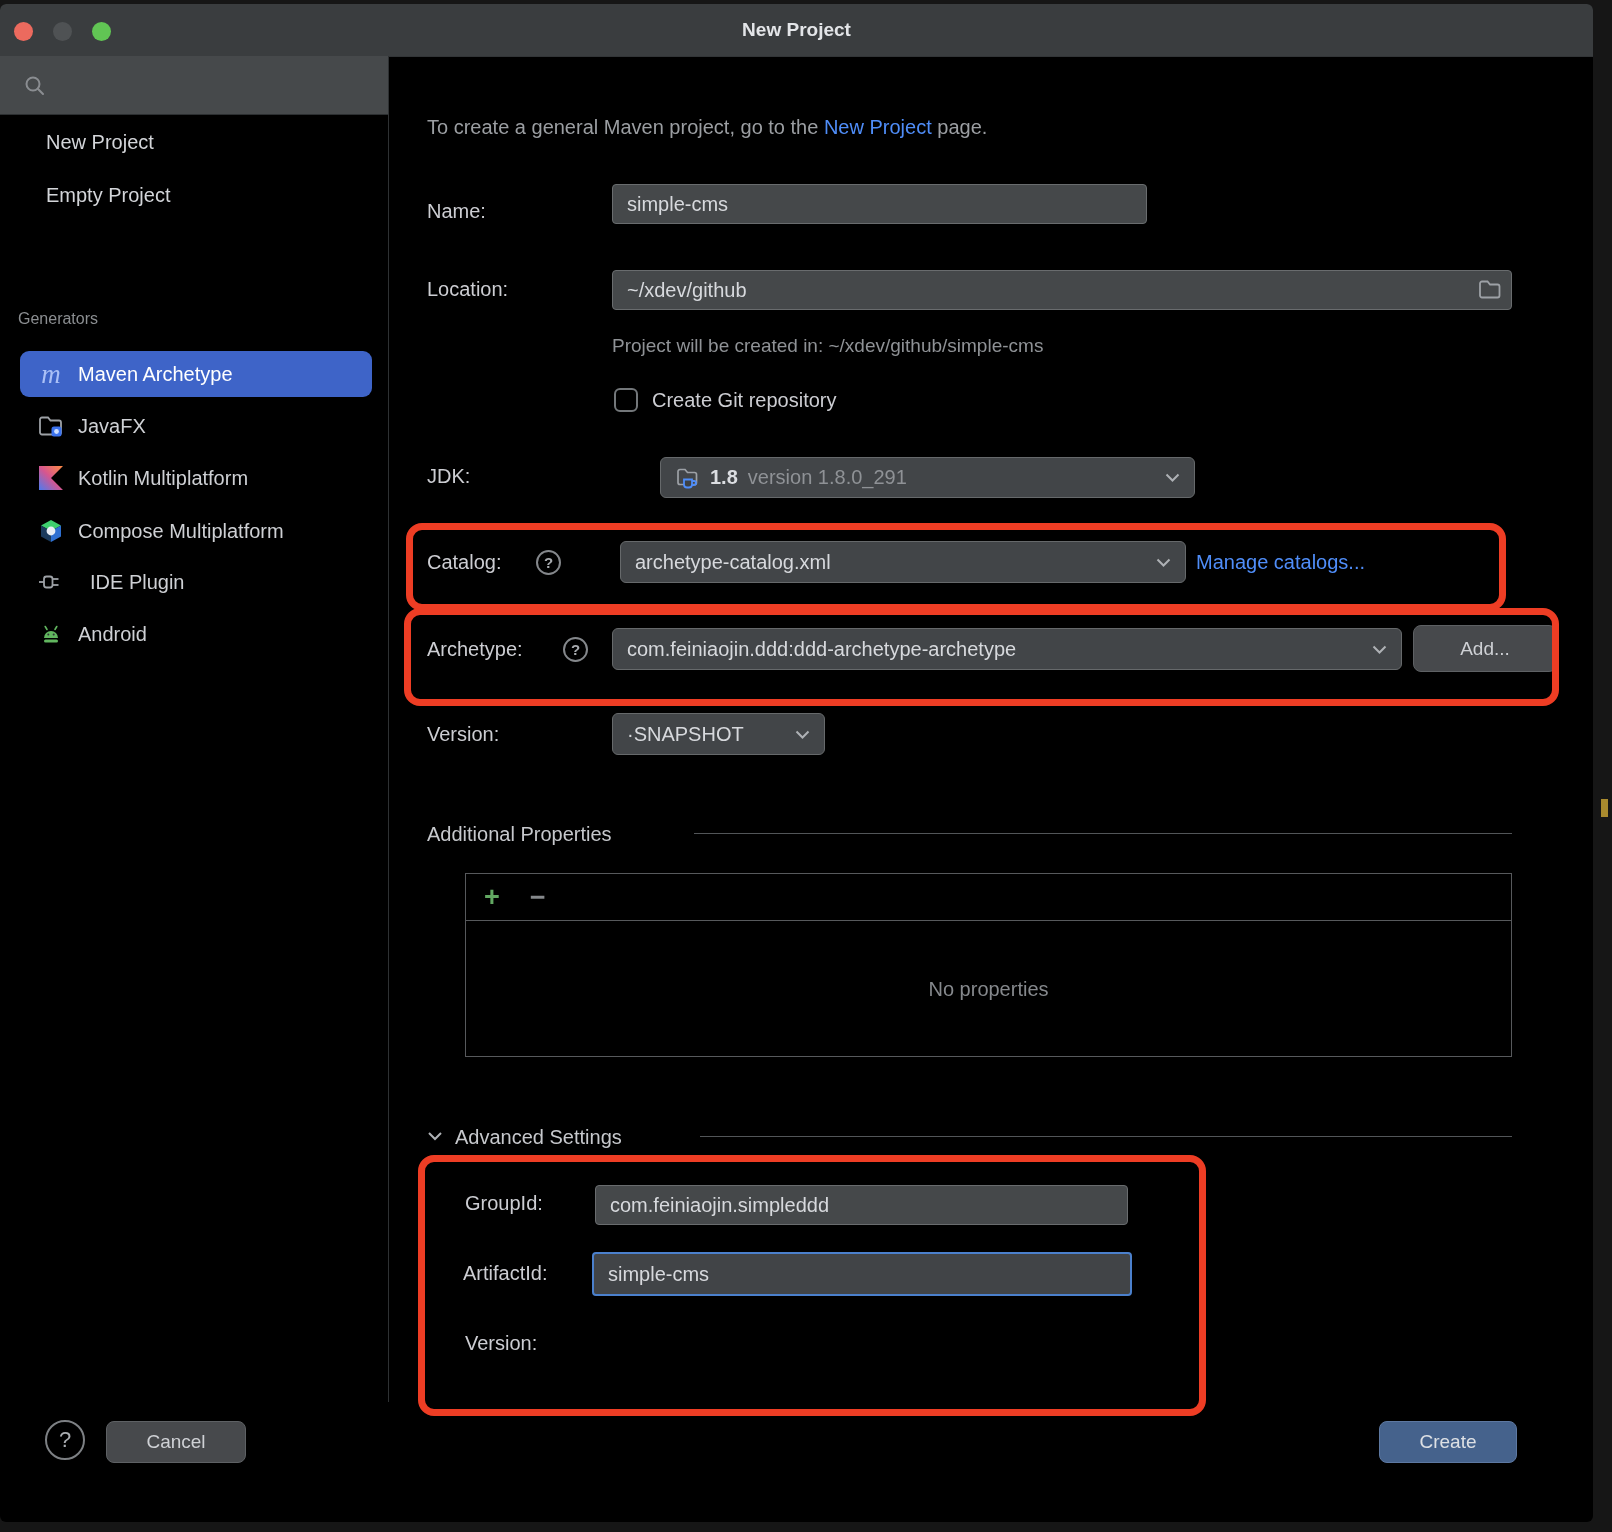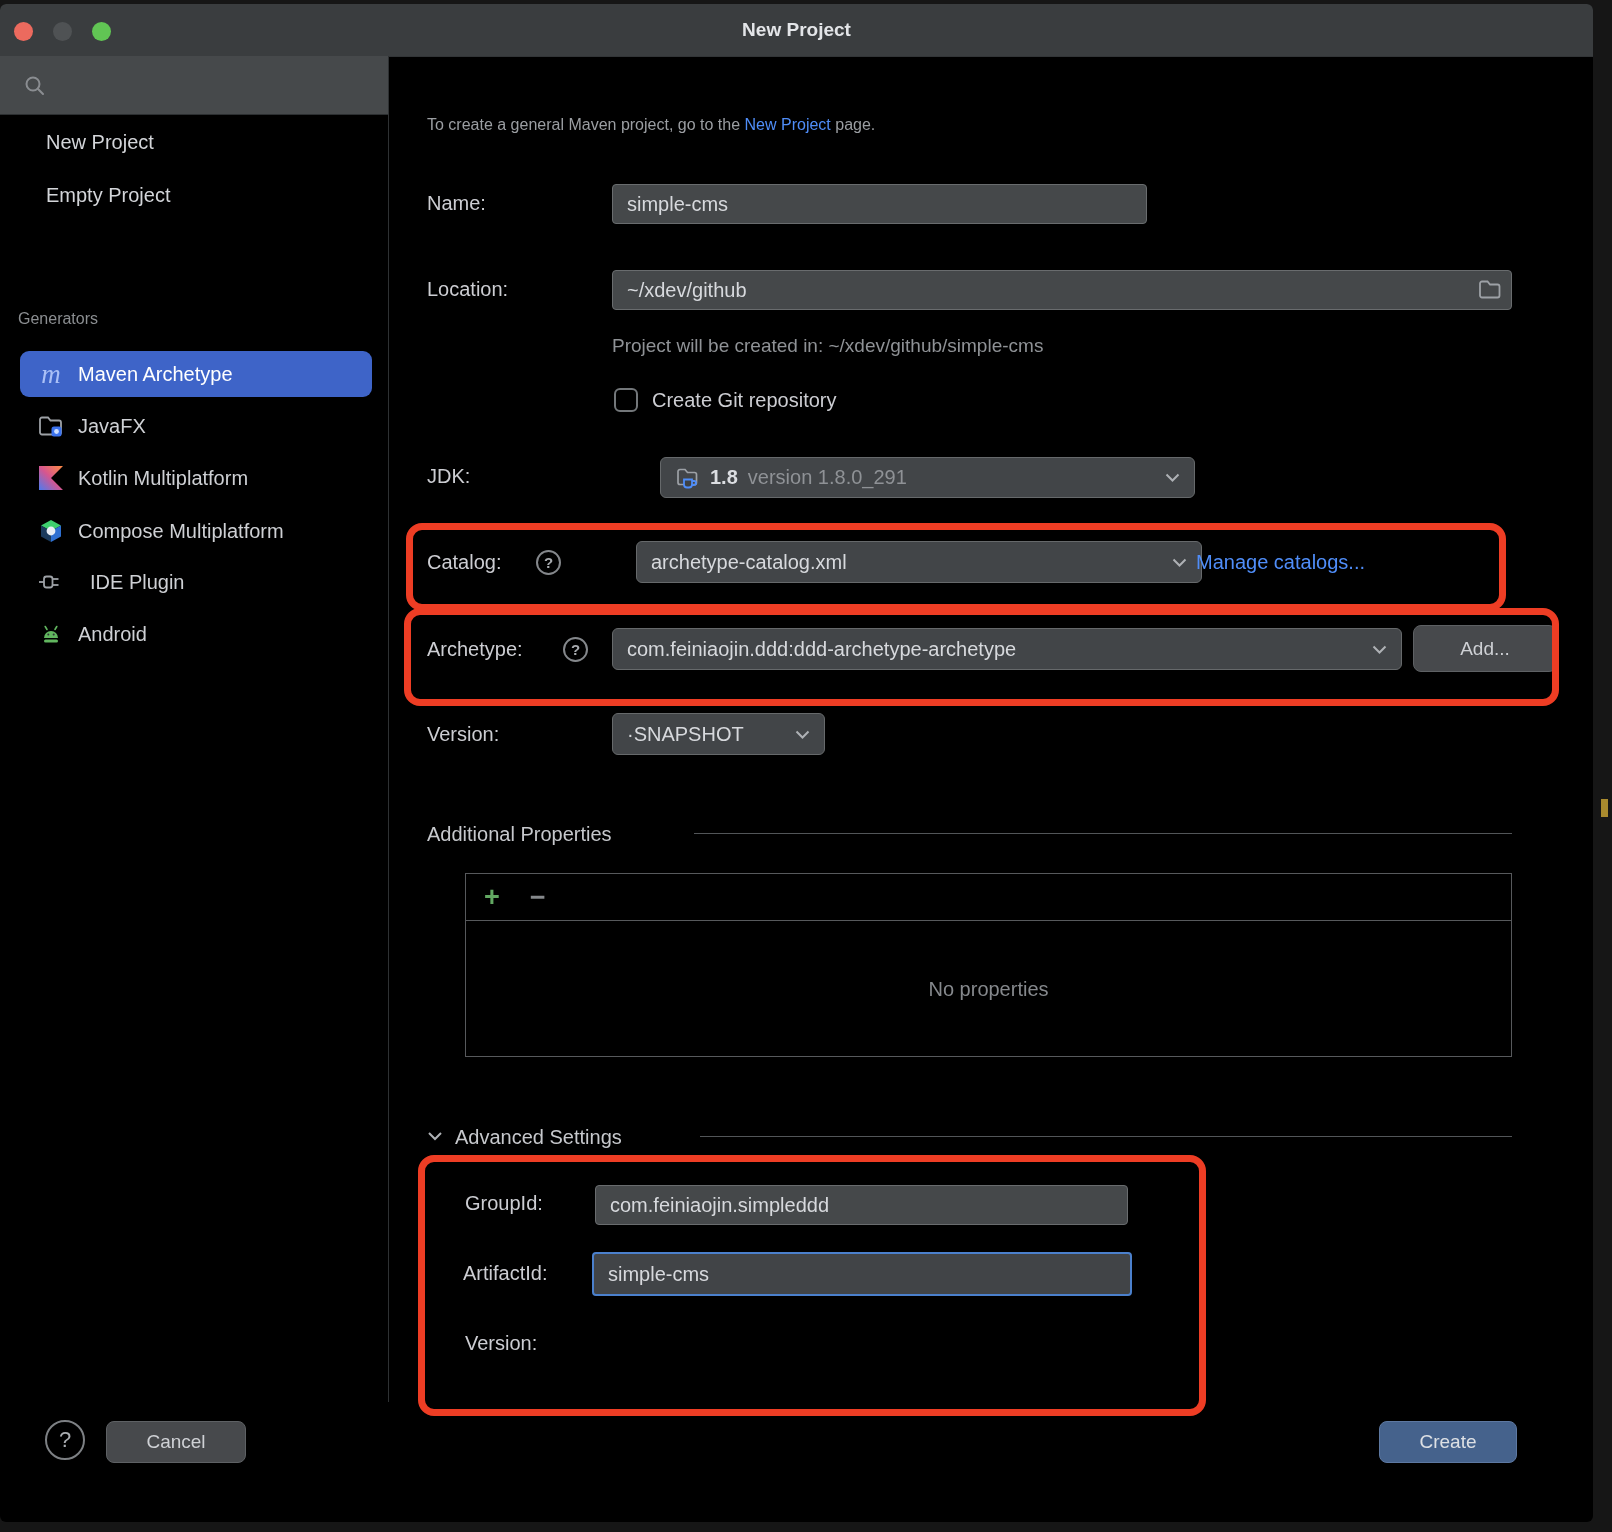--- a/index.html
+++ b/index.html
@@ -16,21 +16,21 @@
   .sidebar{position:absolute;left:0;top:52px;width:388px;bottom:120px;border-right:1px solid #2e3133;}
   .searchbar{position:absolute;left:0;top:0;width:388px;height:58px;background:#46494b;border-bottom:1px solid #2c2f31;}
   .searchbar svg{position:absolute;left:22px;top:17px;}
   .side-item{position:absolute;left:0;width:388px;height:40px;line-height:40px;padding-left:46px;box-sizing:border-box;color:#d3d5d9;font-size:20px;cursor:default;}
   .side-header{position:absolute;left:18px;color:#8b8e91;font-size:16px;}
   .gen-item{position:absolute;left:20px;width:352px;height:46px;border-radius:9px;display:flex;align-items:center;padding-left:16px;box-sizing:border-box;color:#ced0d4;font-size:20px;}
   .gen-item.selected{background:#3e64c8;color:#ffffff;}
   .gicon{width:30px;height:26px;display:flex;align-items:center;justify-content:center;margin-right:12px;flex:0 0 30px;}
   .maven-m{font-family:"Liberation Serif",serif;font-style:italic;font-size:27px;color:#aac0f6;line-height:1;}
   
-  .hint{position:absolute;left:427px;top:112px;font-size:16px;color:#9b9ea2;}
+  .hint{position:absolute;left:427px;top:112px;font-size:20px;color:#9b9ea2;}
   .hint .lnk{color:#4f8df8;}
   .flabel{position:absolute;font-size:20px;color:#cccdd2;}
   .tinput{position:absolute;box-sizing:border-box;background:#45484a;border:1px solid #696c6e;border-radius:4px;color:#d7d9dd;font-size:20px;font-family:"Liberation Sans",sans-serif;padding:0 14px;outline:none;}
   .tinput.focused{border:2px solid #4b80cc;background:#414447;}
   .note{position:absolute;font-size:19px;color:#8f9296;}
   .checkbox{position:absolute;width:24px;height:24px;border:2px solid #73777a;border-radius:6px;box-sizing:border-box;background:transparent;}
   .drop{position:absolute;box-sizing:border-box;background:#424548;border:1px solid #66696b;border-radius:6px;display:flex;align-items:center;padding:0 14px;color:#d7d9dd;font-size:20px;}
   .drop .chev{margin-left:auto;}
   .helpq{position:absolute;width:25px;height:25px;border:2px solid #84878b;border-radius:50%;box-sizing:border-box;color:#a8abaf;font-size:15px;font-weight:bold;text-align:center;line-height:21px;}
   .linktext{position:absolute;color:#4f8df8;font-size:20px;}
@@ -144,21 +144,21 @@
           </svg>
         </span>
         <span>Android</span>
       </div>
     </div>
 
     <div class="hint">
       <span>To create a general Maven project, go to the </span><span class="lnk">New Project</span><span> page.</span>
     </div>
 
-    <div class="flabel" style="left:427px;top:188px;">Name:</div>
+    <div class="flabel" style="left:427px;top:196px;">Name:</div>
     <input class="tinput" style="left: 612px; top: 180px; width: 535px; height: 40px;" value="simple-cms">
 
     <div class="flabel" style="left:427px;top:274px;">Location:</div>
     <input class="tinput" style="left: 612px; top: 266px; width: 900px; height: 40px;" value="~/xdev/github">
     <svg style="position:absolute;left:1478px;top:275px;z-index:2;" width="24" height="22" viewBox="0 0 24 22">
       <path d="M2 4.5 a2 2 0 0 1 2-2 h5.5 l2.5 3 h7.5 a2 2 0 0 1 2 2 v9 a2 2 0 0 1 -2 2 h-15.5 a2 2 0 0 1 -2-2 z" fill="none" stroke="#9da1a6" stroke-width="1.8"></path>
     </svg>
 
     <div class="note" style="left:612px;top:331px;">Project will be created in: ~/xdev/github/simple-cms</div>
 
@@ -174,21 +174,21 @@
       </svg>
       <span class="bold">1.8</span>
       <span class="dim" style="margin-left:10px;">version 1.8.0_291</span>
       <svg class="chev" width="15" height="9" viewBox="0 0 15 9">
           <polyline points="1.5,1.5 7.5,7.5 13.5,1.5" fill="none" stroke="#aeb1b5" stroke-width="2"></polyline>
         </svg>
     </div>
 
     <div class="flabel" style="left:427px;top:547px;">Catalog:</div>
     <div class="helpq" style="left:536px;top:546px;">?</div>
-    <div class="drop" style="left:636px;top:537px;width:566px;height:42px;">
+    <div class="drop" style="left:620px;top:537px;width:566px;height:42px;">
       <span>archetype-catalog.xml</span>
       <svg class="chev" width="15" height="9" viewBox="0 0 15 9">
           <polyline points="1.5,1.5 7.5,7.5 13.5,1.5" fill="none" stroke="#aeb1b5" stroke-width="2"></polyline>
         </svg>
     </div>
     <div class="linktext" style="left:1196px;top:547px;">Manage catalogs...</div>
 
     <div class="flabel" style="left:427px;top:634px;">Archetype:</div>
     <div class="helpq" style="left:563px;top:633px;">?</div>
     <div class="drop" style="left:612px;top:624px;width:790px;height:42px;">

